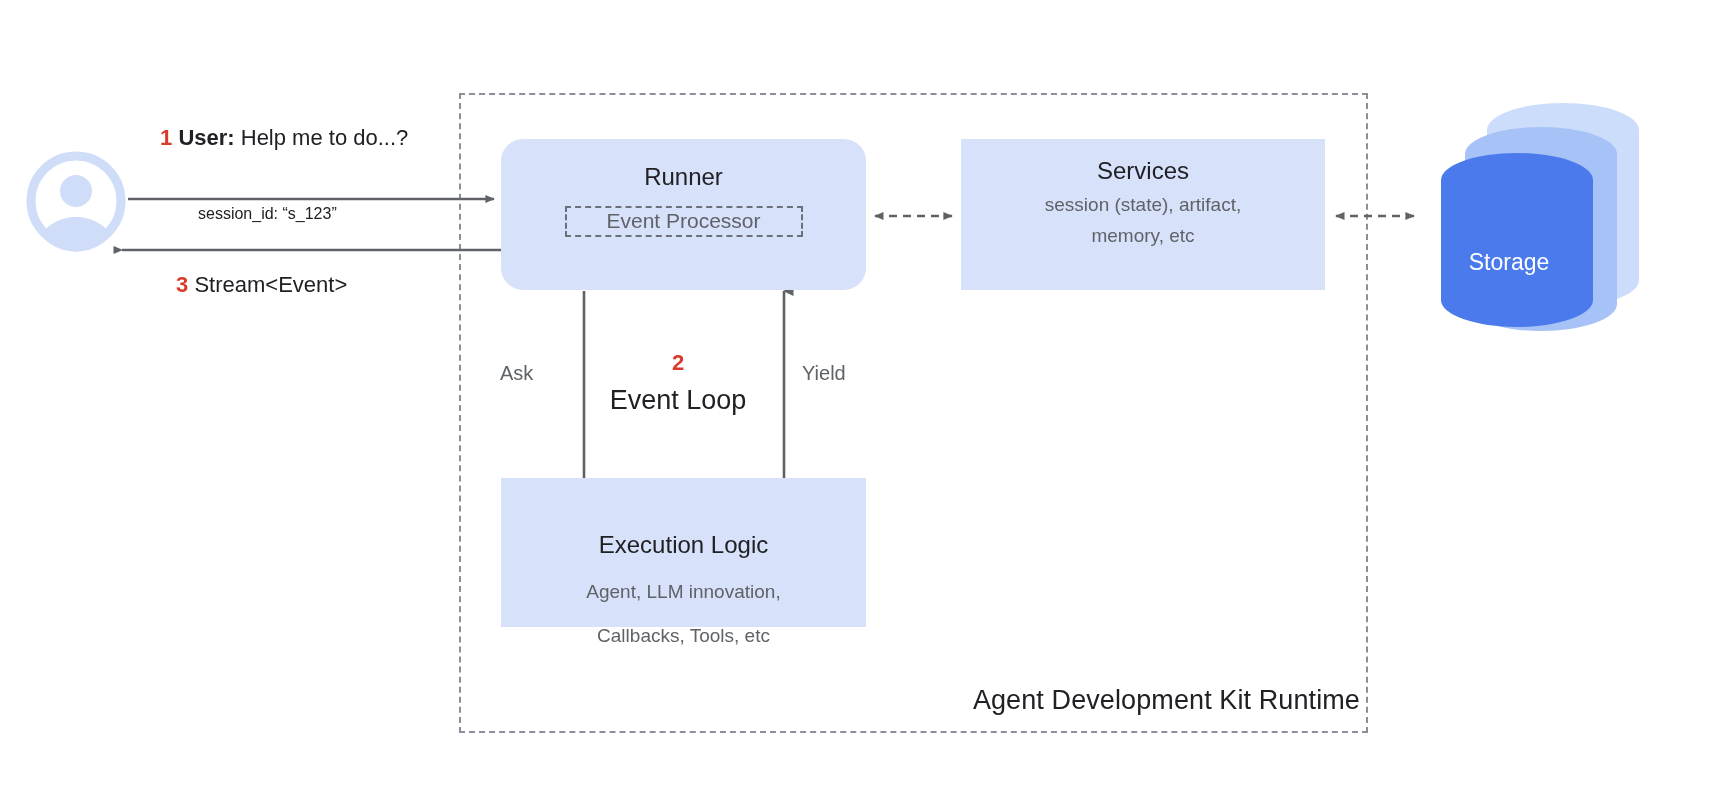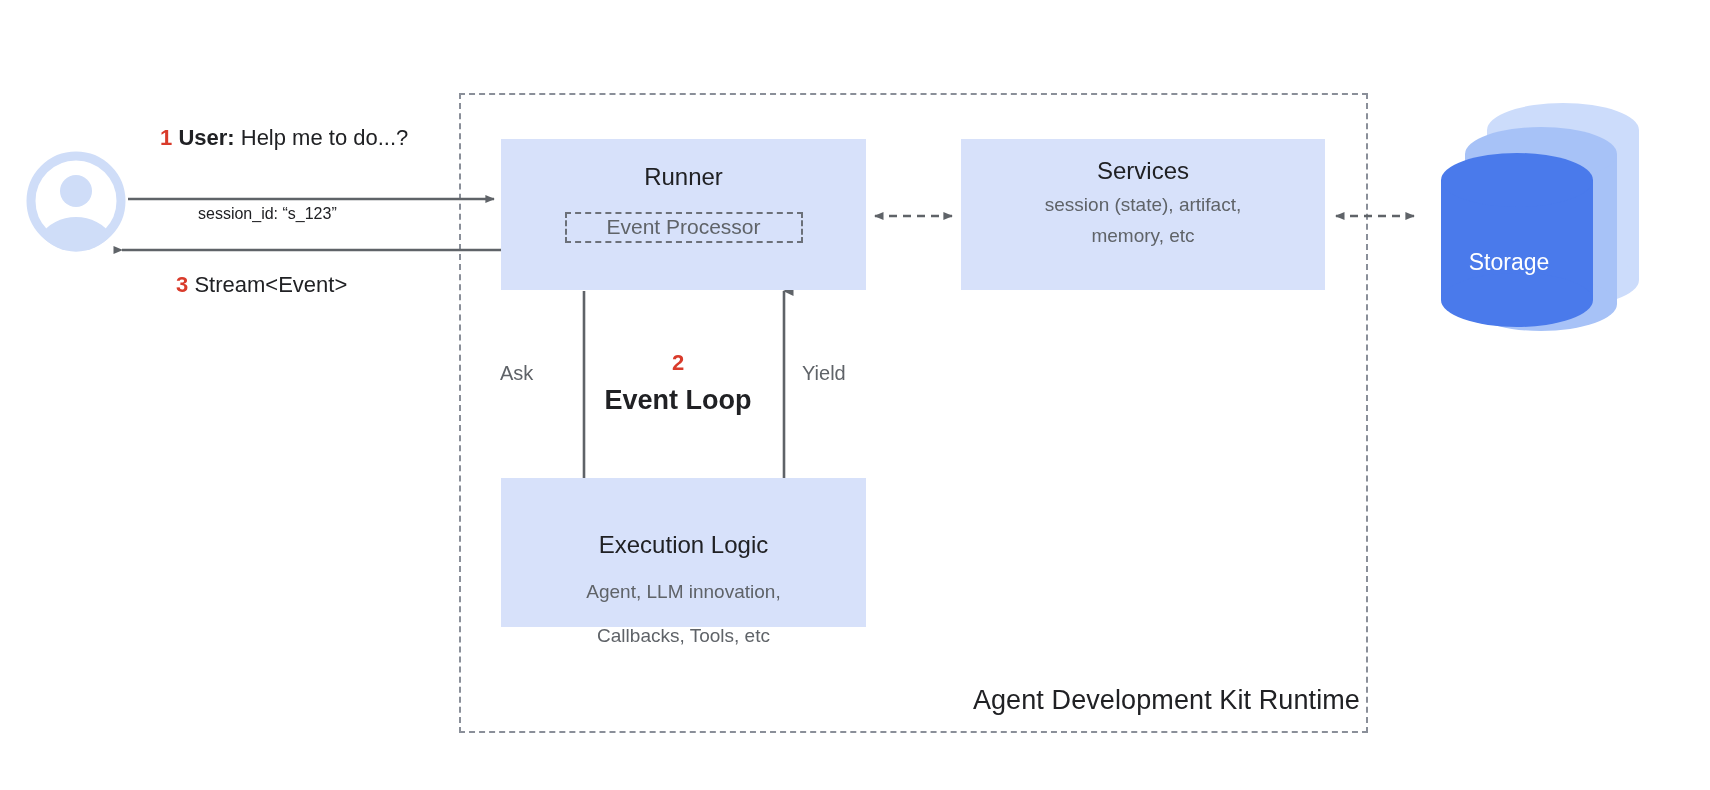--- a/index.html
+++ b/index.html
@@ -61,24 +61,25 @@
     line-height: 1.33;
     text-align: center;
   }
 
   #runner-box {
     left: 501px;
     top: 139px;
     width: 365px;
     height: 151px;
     padding-top: 23px;
+    border-radius: 22px;
   }
   #event-processor {
     position: relative;
-    margin-top: 20px;
+    margin-top: 14px;
     width: 238px;
     height: 31px;
     border: 2px dashed #6b7079;
     box-sizing: border-box;
     display: flex;
     align-items: center;
     justify-content: center;
   }
   #event-processor-label {
     position: absolute;
@@ -174,21 +175,20 @@
     font-size: 22px;
   }
   #loop-label {
     left: 578px;
     top: 385px;
     width: 200px;
     text-align: center;
     font-size: 27px;
     color: #202124;
     white-space: nowrap;
-    font-weight: bold;
   }
 
   #arrow-layer { left: 0; top: 0; width: 1710px; height: 790px; }
 </style>
 </head>
 <body>
 
 <div id="canvas">
 
   <div class="abs" id="runtime-container"></div>

